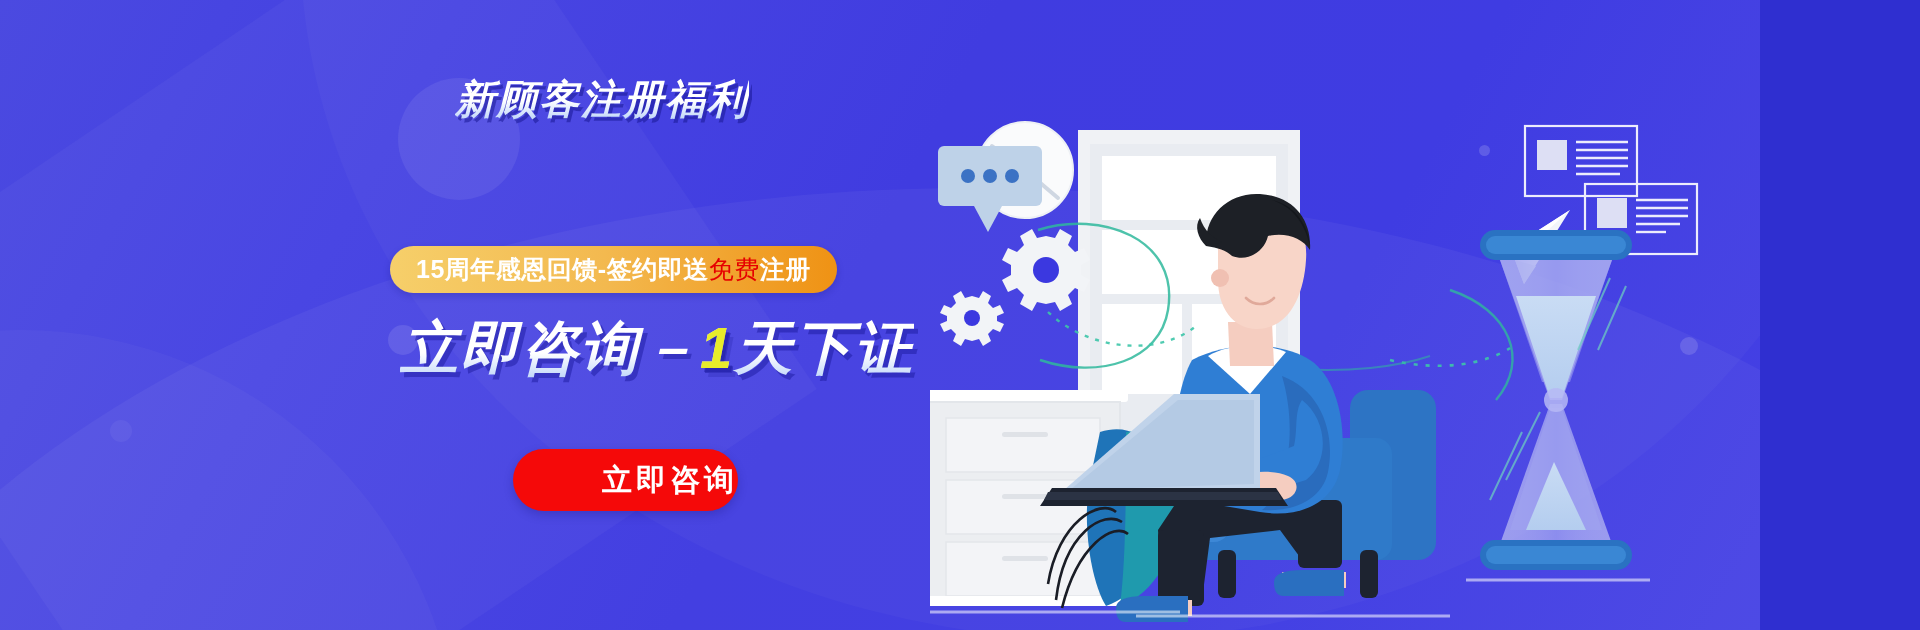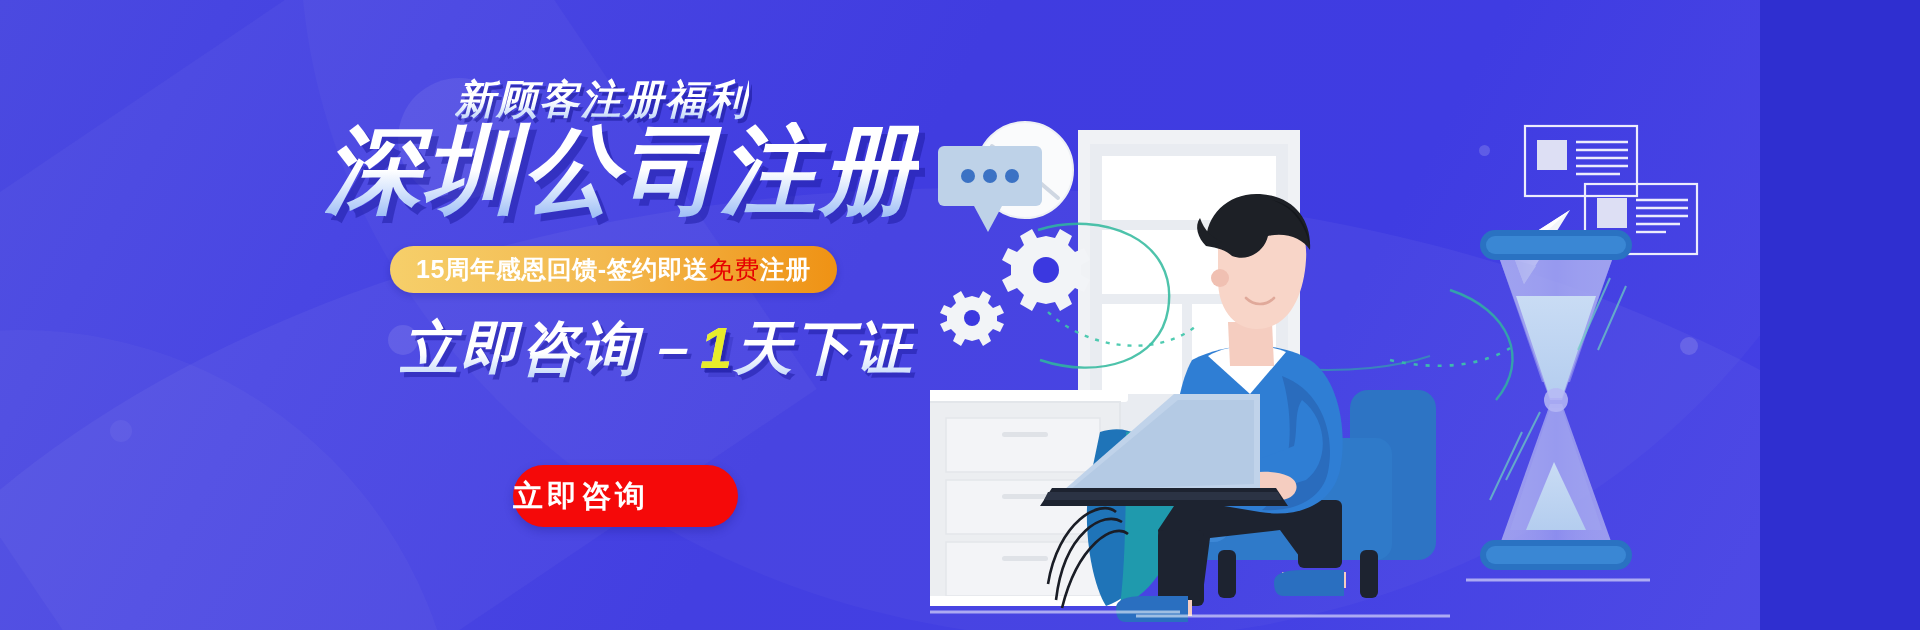--- a/index.html
+++ b/index.html
@@ -97,25 +97,25 @@
     white-space:nowrap;
   }
   .subline .hl {
     -webkit-text-fill-color:#e8ec2a;
     background:none;
     filter:none;
     text-shadow:3px 4px 0 rgba(28,26,160,0.45);
   }
 
   .cta {
-    position:absolute; left:513px; top:465px;
+    position:absolute; left:513px; top:449px;
     width:225px; height:62px;
     border-radius:32px;
     background:#f50909;
-    display:flex; align-items:center; justify-content:flex-start;
+    display:flex; align-items:center; justify-content:flex-end;
     cursor:pointer;
     box-shadow:0 4px 10px rgba(18,16,110,0.25);
   }
   .cta-label {
     font-size:30px; font-weight:bold; color:#ffffff; letter-spacing:4px;
   }
 
   
   .illo { position:absolute; left:930px; top:60px; width:990px; height:570px; }
   .illo svg { display:block; }
@@ -133,21 +133,20 @@
   <div class="bg-circle c2"></div>
   <div class="bg-circle c3"></div>
   <div class="bg-circle c4"></div>
   <div class="bg-circle c6"></div>
   <div class="bg-circle c7"></div>
 
   <div class="copy">
 
     <div class="eyebrow">新顾客注册福利</div>
 
-    <div class="headline">深圳公司注册</div>
 
     <div class="pill">
       <span class="pill-txt">15周年感恩回馈-签约即送</span>
       <span class="pill-txt pill-em">免费</span>
       <span class="pill-txt">注册</span>
     </div>
 
     <div class="subline">
       <span>立即咨询－</span><span class="hl">1</span><span>天下证</span>
     </div>

